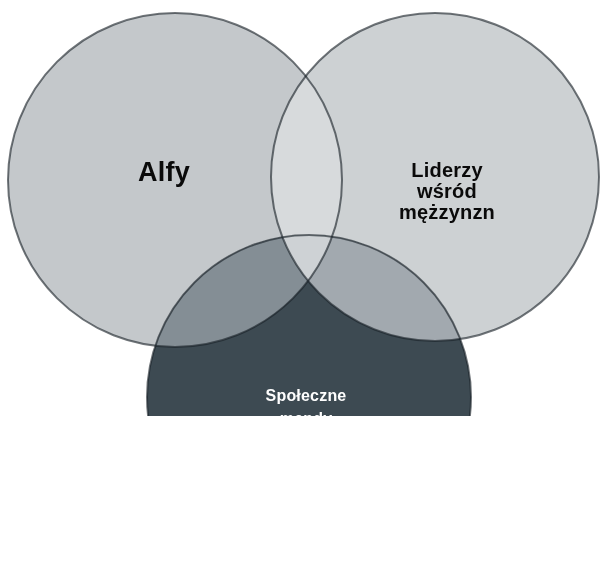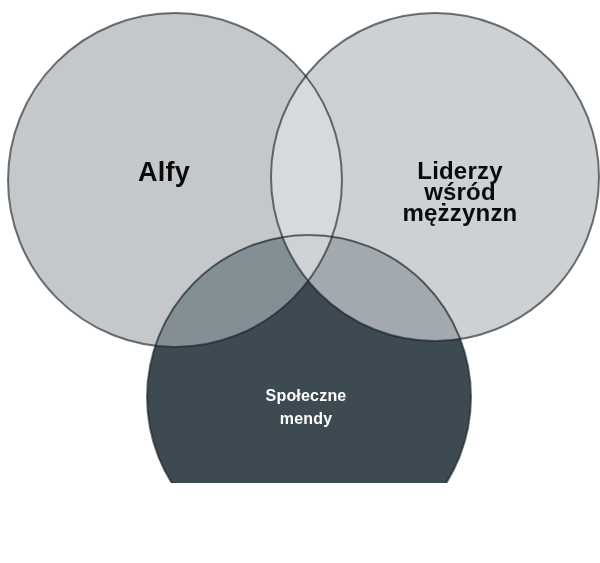--- a/index.html
+++ b/index.html
@@ -3,21 +3,21 @@
 <meta charset="utf-8">
 <style>
   html, body {
     margin: 0;
     padding: 0;
     background: #ffffff;
   }
   .stage {
     position: relative;
     width: 600px;
-    height: 483px;
+    height: 416px;
     background: #ffffff;
     overflow: hidden;
     font-family: "Liberation Sans", sans-serif;
   }
   .stage svg {
     position: absolute;
     left: 0;
     top: 0;
   }
   .venn-label {
@@ -30,23 +30,23 @@
     user-select: none;
   }
   .label-alfy {
     left: 164px;
     top: 172px;
     font-size: 27px;
     line-height: 28px;
     color: #0a0a0a;
   }
   .label-liderzy {
-    left: 460px;
+    left: 447px;
     top: 191px;
-    font-size: 24px;
+    font-size: 20px;
     line-height: 21px;
     color: #0a0a0a;
   }
   .label-spoleczne {
     left: 306px;
     top: 407px;
     font-size: 16px;
     line-height: 23px;
     color: #fefefe;
   }

